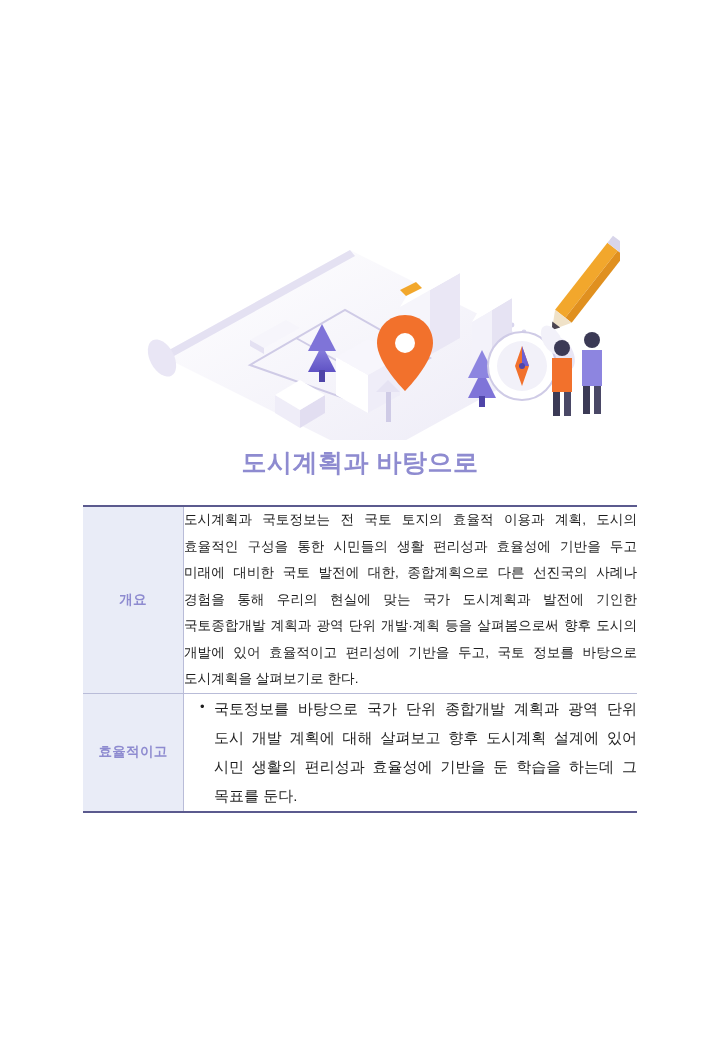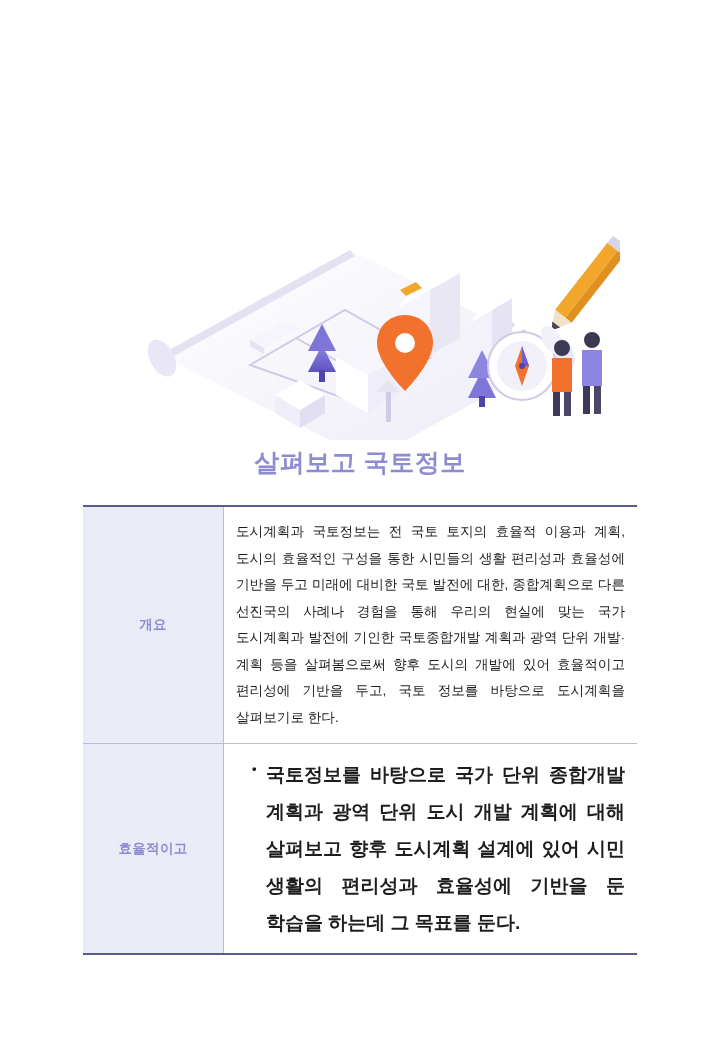--- a/index.html
+++ b/index.html
@@ -49,24 +49,24 @@
   .content-table {
     width: 554px;
     margin: 0 auto;
     border-collapse: collapse;
     table-layout: fixed;
     border-top: 2px solid #5b5a8e;
     border-bottom: 2px solid #5b5a8e;
   }
   .content-table td {
     vertical-align: middle;
-    padding: 12px;
+    padding: 0;
   }
   .label-cell {
-    width: 116px;
+    width: 100px;
     background: #e9ecf7;
     text-align: center;
     color: #8e8bd0;
     font-size: 13.5px;
     font-weight: bold;
     border-right: 1px solid #b9bcd8;
     letter-spacing: 0.3px;
   }
   .row-divider td {
     border-top: 1px solid #b9bcd8;
@@ -85,26 +85,25 @@
     text-justify: inter-character;
   }
   ul.goal-list {
     margin: 0;
     padding: 0 0 0 16px;
     list-style: none;
   }
   ul.goal-list li {
     position: relative;
     padding-left: 14px;
-    font-size: 19px;
+    font-size: 15px;
     line-height: 1.95;
     text-align: justify;
     text-justify: inter-character;
     word-break: keep-all;
-    font-weight: bold;
   }
   ul.goal-list li::before {
     content: "\2022";
     position: absolute;
     left: 0;
     top: 0;
     font-size: 13px;
     color: #1d1d1d;
   }
 </style>
@@ -242,21 +241,21 @@
         <polygon points="300,150 316,142 322,148 306,156" fill="#f2a72c"></polygon>
       </g>
 
       <g>
         <polygon points="150,200 186,180 200,188 164,208" fill="#f6f5fb"></polygon>
         <polygon points="150,200 164,208 164,214 150,206" fill="#e4e1f2"></polygon>
       </g>
     </svg>
   </div>
 
-  <div class="doc-title">살펴보고 국토정보</div>
+  <div class="doc-title">도시계획과 바탕으로</div>
 
   <table class="content-table">
     <tbody>
       <tr>
         <td class="label-cell">개요</td>
         <td class="body-cell">
           <p>도시계획과 국토정보는 전 국토 토지의 효율적 이용과 계획, 도시의 효율적인 구성을 통한 시민들의 생활 편리성과 효율성에 기반을 두고 미래에 대비한 국토 발전에 대한, 종합계획으로 다른 선진국의 사례나 경험을 통해 우리의 현실에 맞는 국가 도시계획과 발전에 기인한 국토종합개발 계획과 광역 단위 개발·계획 등을 살펴봄으로써 향후 도시의 개발에 있어 효율적이고 편리성에 기반을 두고, 국토 정보를 바탕으로 도시계획을 살펴보기로 한다.</p>
         </td>
       </tr>
       <tr class="row-divider">

